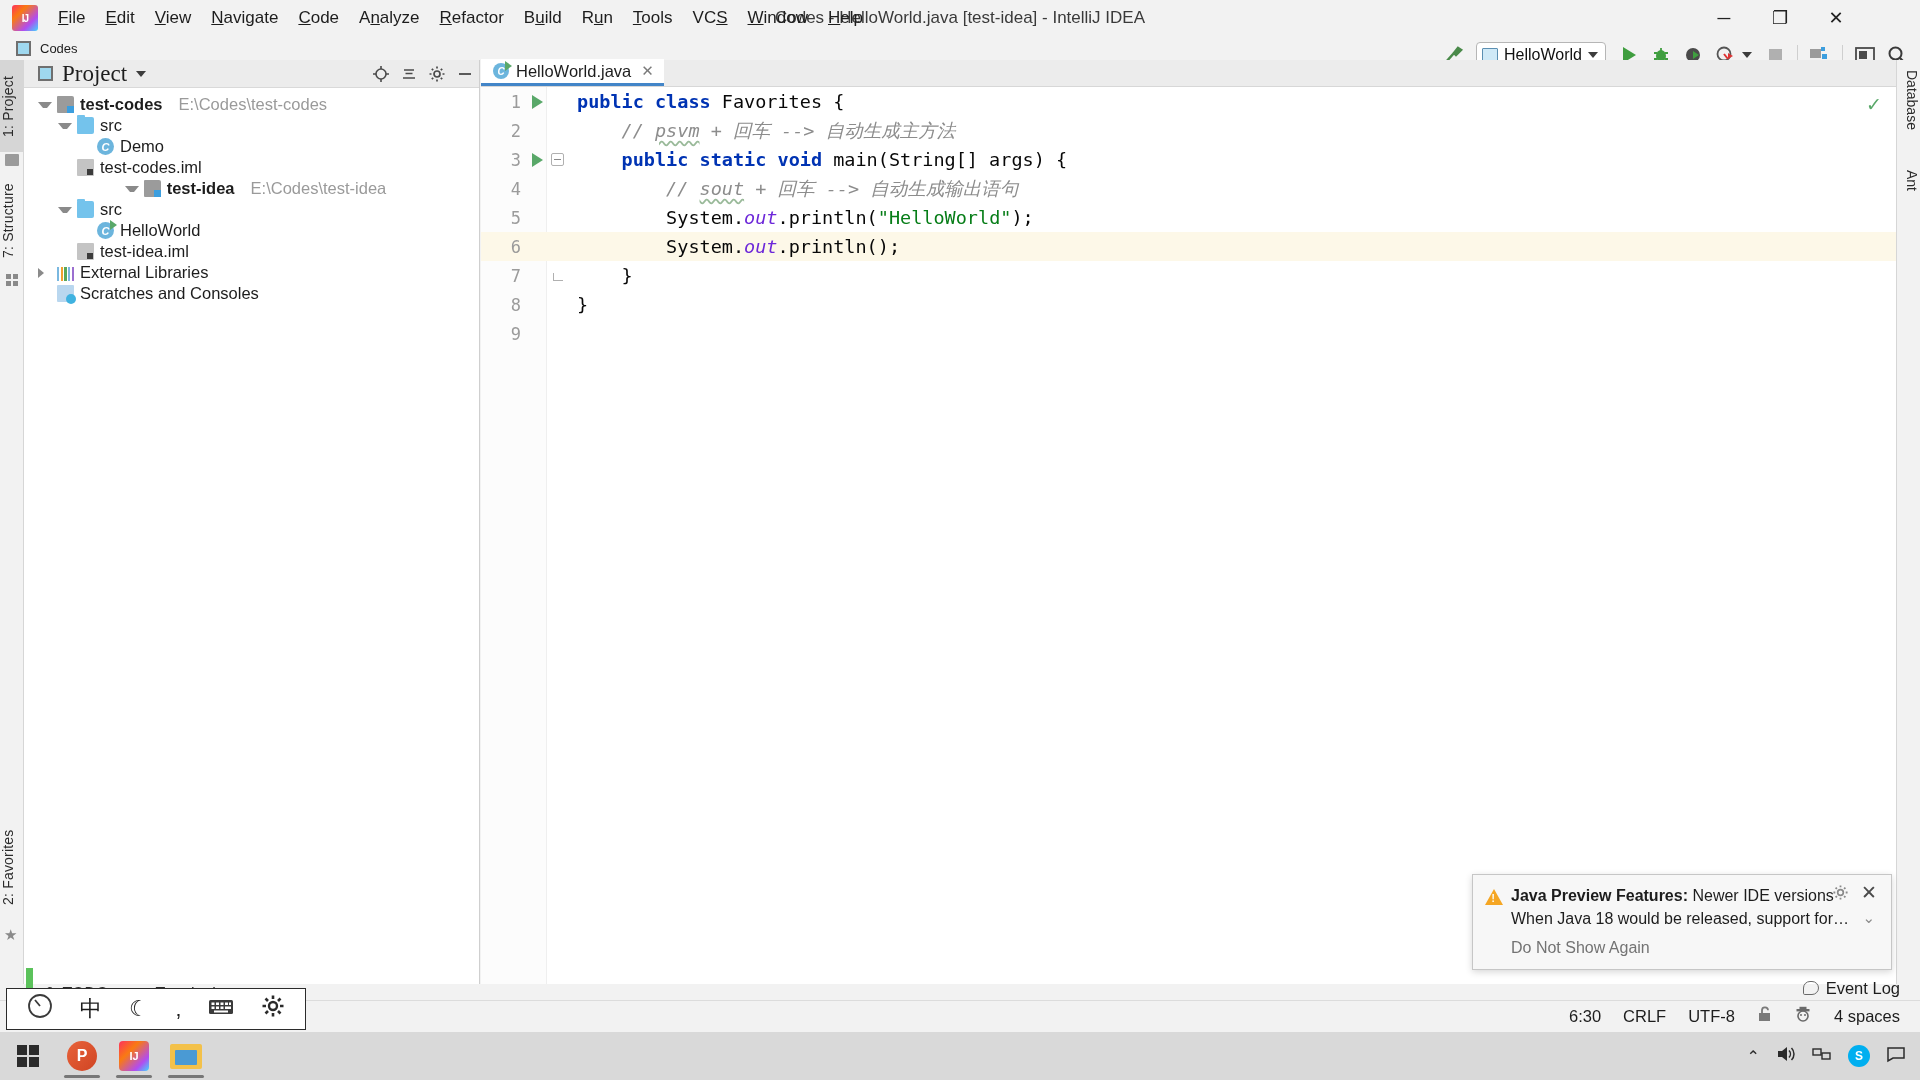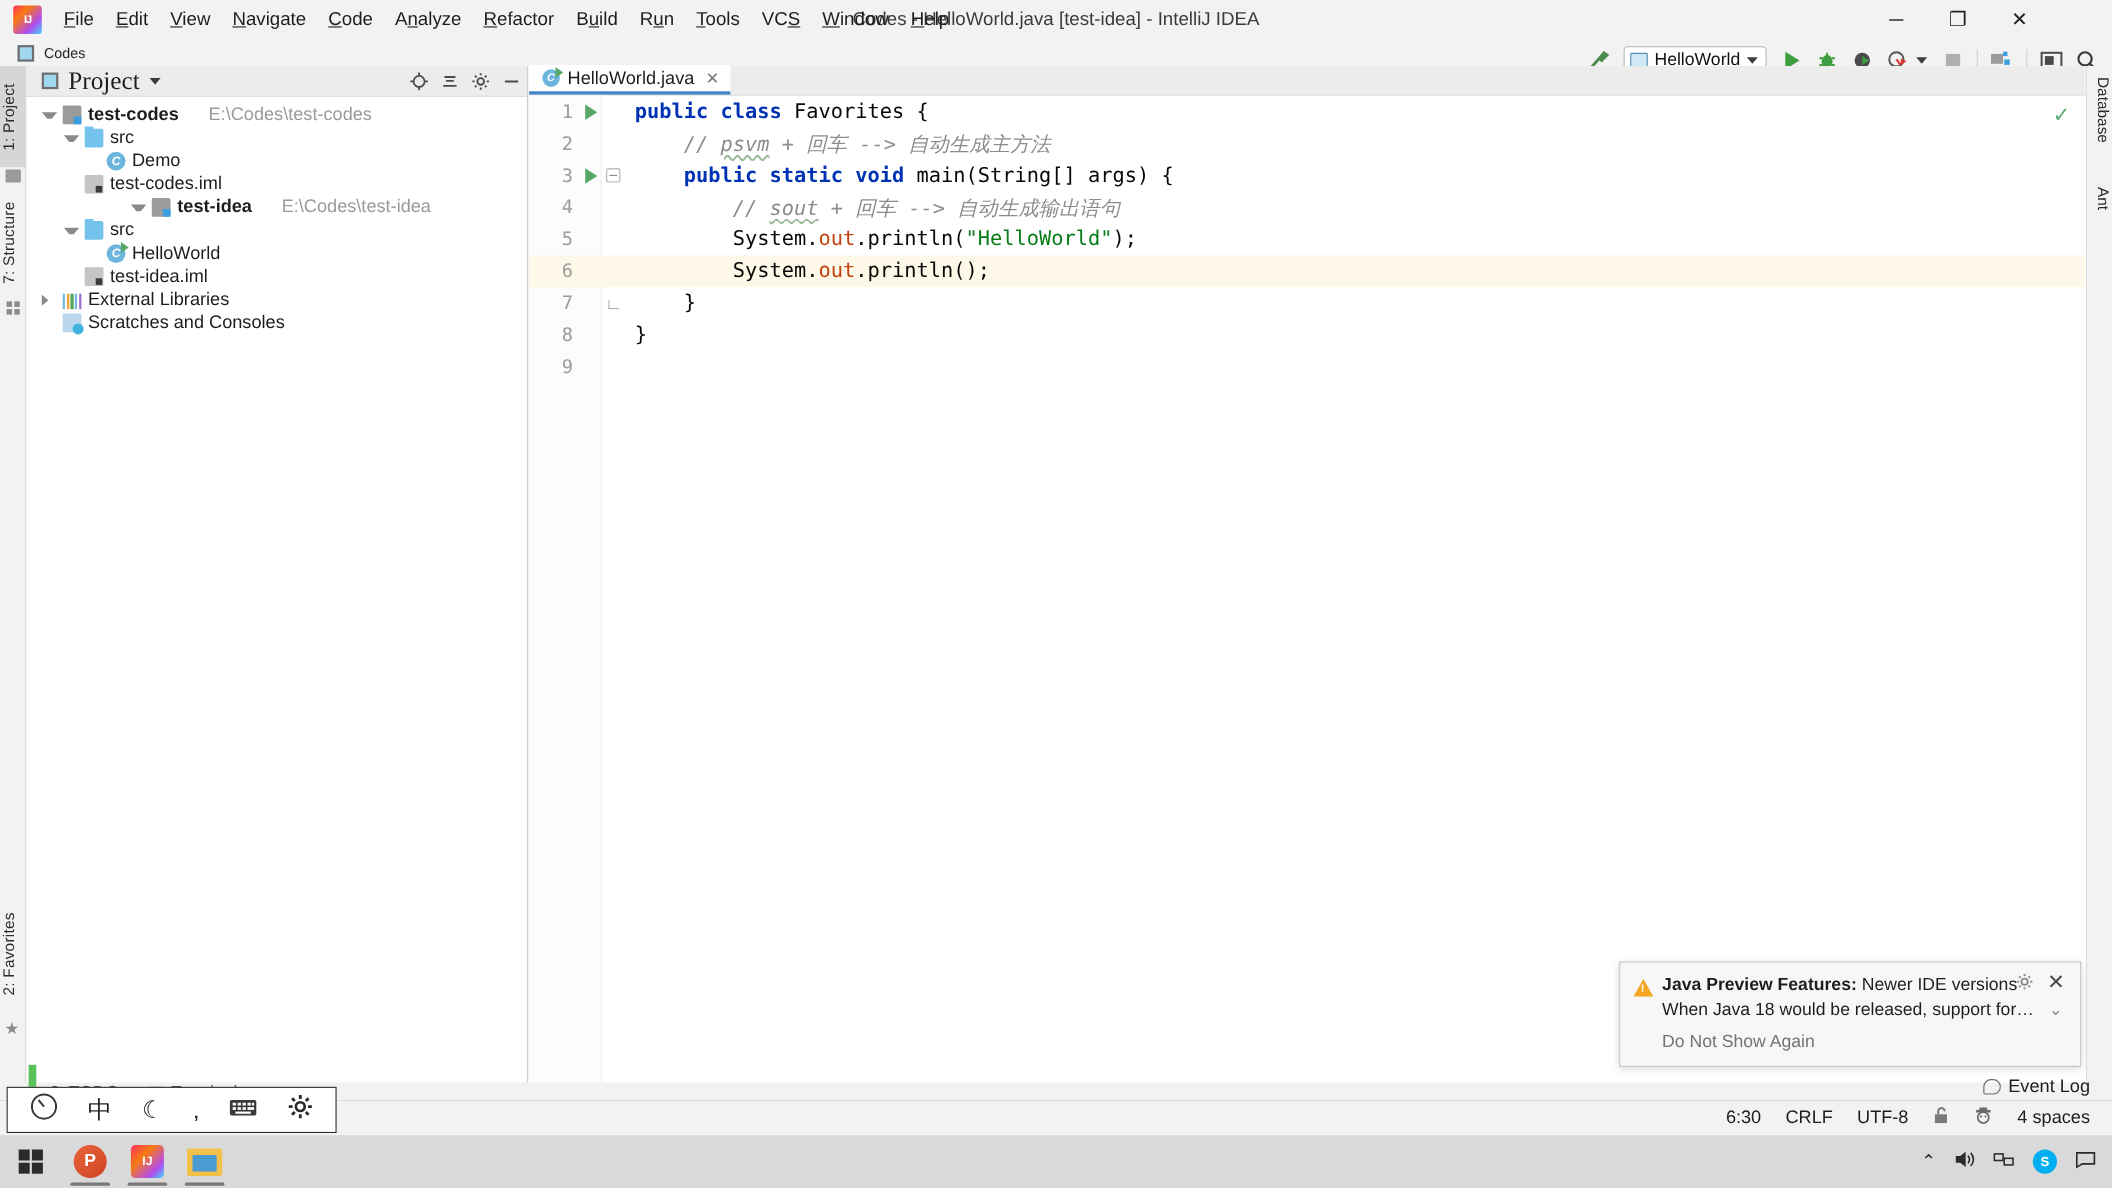--- a/index.html
+++ b/index.html
@@ -178,21 +178,21 @@
   }
   .ic-iml { background:#c4c4c4; border-radius:1px; }
   .ic-iml::after{content:'';position:absolute;right:1px;bottom:1px;width:6px;height:6px;background:#3c3c3c;}
   .ic-lib { display:flex; gap:1.5px; align-items:flex-end; }
   .ic-lib i { display:block; width:2.5px; height:14px; }
   .ic-scratch { background:#b9d7ef; border-radius:1px; }
   .ic-scratch::after{content:'';position:absolute;right:-2px;bottom:-2px;width:10px;height:10px;border-radius:50%;background:#3fb2e0;}
 
   .tname { font-size: 16.5px; }
   .tname.bold { font-weight: bold; }
-  .tpath { font-size: 16.5px; color: #9a9a9a; margin-left: 27px; }
+  .tpath { font-size: 16.5px; color: #9a9a9a; margin-left: 16px; }
 
   
   .editorpane {
     position: absolute; top: 60px; left: 481px; right: 24px; bottom: 96px;
     background: #fff;
   }
   .tabbar { height: 27px; background:#ececec; display:flex; align-items:flex-end;
     border-bottom:1px solid #d7d7d7; }
   .etab {
     height: 27px; display:flex; align-items:center; gap:7px;
@@ -234,32 +234,32 @@
   .gfoldend { width:13px;height:13px; position:relative; }
   .gfoldend::after{content:'';position:absolute;left:2px;top:4px;width:9px;height:7px;
     border-left:1px solid #b0b0b0;border-bottom:1px solid #b0b0b0;}
   .ctext { padding-left: 10px; white-space: pre; z-index:2; }
 
   .kw { color:#0033b3; font-weight:bold; }
   .cm { color:#8c8c8c; font-style:italic; }
   .cmw { color:#8c8c8c; font-style:italic;
          text-decoration: underline wavy #9aba9a; text-underline-offset:3px; }
   .str { color:#067d17; }
-  .fld { color:#c2410c; }
+  .fld { color:#6d28d9; font-style:italic; }
   .pl { color:#080808; }
 
   .chk { position:absolute; top:6px; right:14px; color:#59a869; font-size:19px; }
 
   
   .notif {
     position:absolute; right:28px; bottom:110px; width:420px;
     background:#f7f7f7; border:1px solid #c6c6c6;
     box-shadow: 0 2px 7px rgba(0,0,0,.16); padding:10px 10px 12px 12px;
   }
-  .notif .l1 { display:flex; align-items:flex-end; gap:8px; }
+  .notif .l1 { display:flex; align-items:center; gap:8px; }
   .warn-ico {
     width:0;height:0;border-left:9px solid transparent;border-right:9px solid transparent;
     border-bottom:16px solid #f5a623; position:relative; flex:0 0 18px; margin-top:2px;
   }
   .warn-ico::after{content:'!';position:absolute;left:-2.5px;top:4px;color:#fff;
     font-size:10px;font-weight:bold;font-family:"Liberation Sans",sans-serif;}
   .notif .txt { flex:1; font-size:16px; line-height:21px; overflow:hidden;
     white-space:nowrap; text-overflow:clip; }
   .notif .txt b { font-weight:bold; }
   .notif .l2 { font-size:16px; margin:4px 0 0 26px; color:#1d1d1d; }

